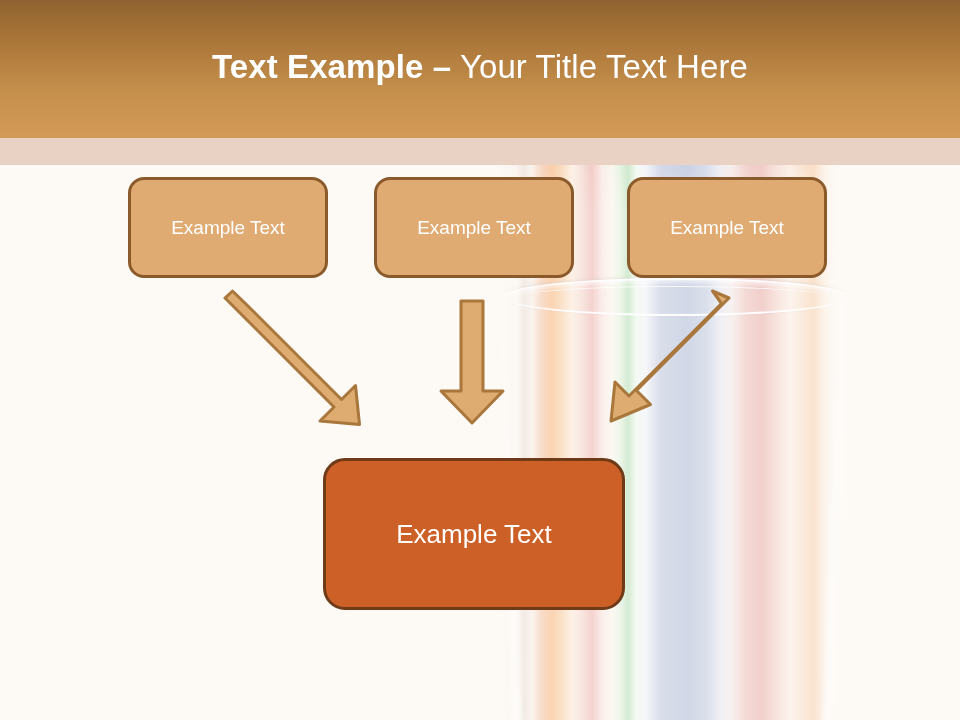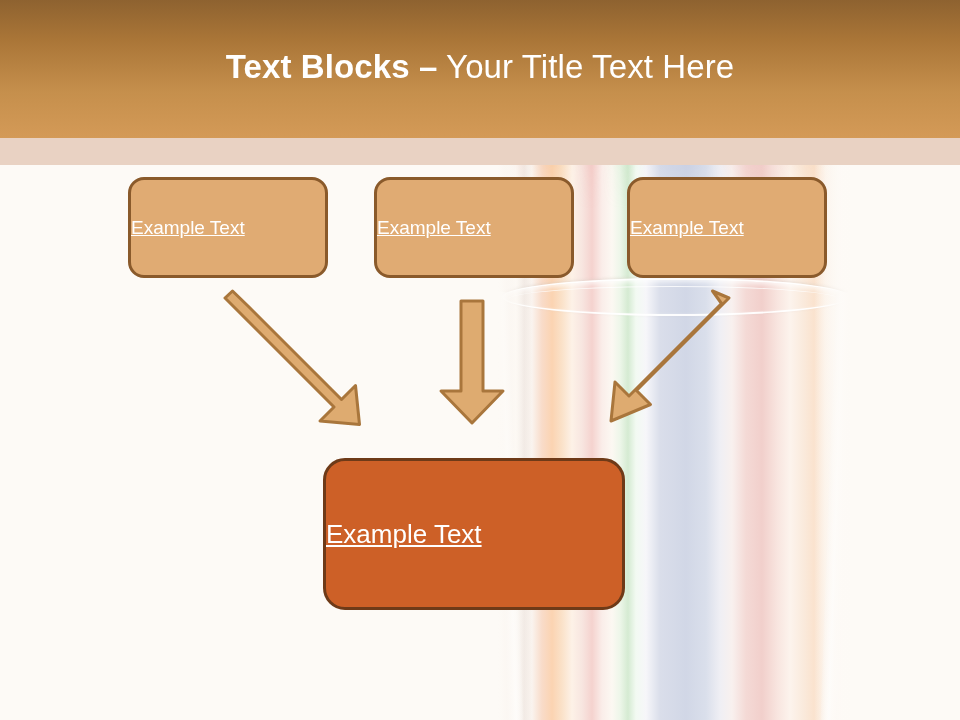--- a/index.html
+++ b/index.html
@@ -185,24 +185,23 @@
   .slide-title .bold {
     font-weight: 700;
   }
 
   
   .node {
     position: absolute;
     box-sizing: border-box;
     display: flex;
     align-items: center;
-    justify-content: flex-start;
+    justify-content: center;
     color: #ffffff;
     border-radius: 16px;
-    text-decoration: underline;
   }
   .node.top {
     width: 200px;
     height: 101px;
     background: #e0ab73;
     border: 3px solid #8a5a2b;
     font-size: 19px;
   }
   .node.top.n1 { left: 128px; top: 177px; }
   .node.top.n2 { left: 374px; top: 177px; }
@@ -239,21 +238,21 @@
     <div class="glass-rim2"></div>
     <div class="glass-edge-l"></div>
     <div class="glass-edge-r"></div>
     <div class="photo-fadeleft"></div>
     <div class="photo-faderight"></div>
   </div>
 
   <div class="header-band"></div>
   <div class="header-strip"></div>
   <div class="slide-title">
-    <span class="bold">Text Blocks –</span><span> Your Title Text Here</span>
+    <span class="bold">Text Example –</span><span> Your Title Text Here</span>
   </div>
 
   <svg class="arrows" viewBox="0 0 960 720" width="960" height="720">
 
     <g>
       <polygon points="232.5,291 249,307 341.5,399.5 355.5,385.5 359.5,424.5 320,421 334,407 241.5,314.5 225,298" fill="#deab70" stroke="#a9763c" stroke-width="3" stroke-linejoin="round"></polygon>
     </g>
 
     <g>
       <polygon points="461,301 483,301 483,391 503,391 472,423 441,391 461,391" fill="#deab70" stroke="#a9763c" stroke-width="3" stroke-linejoin="round"></polygon>

